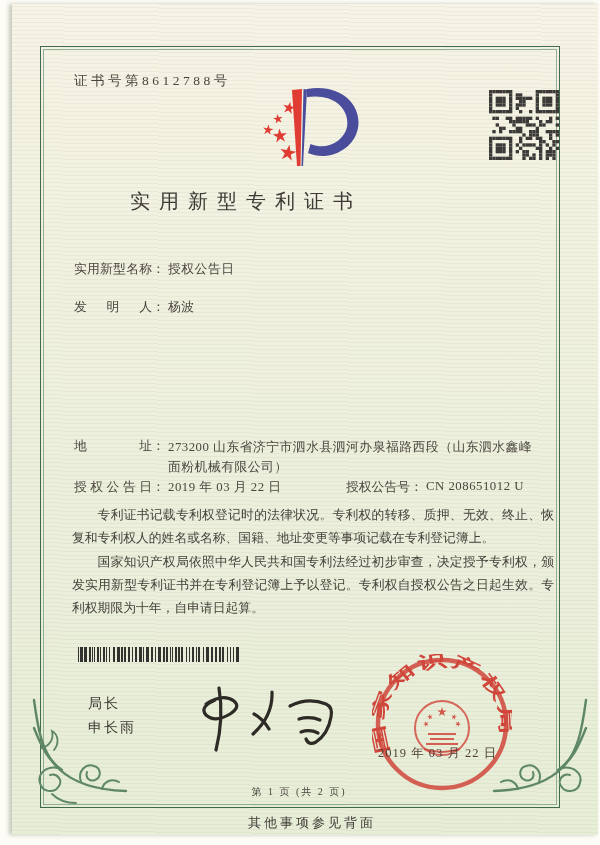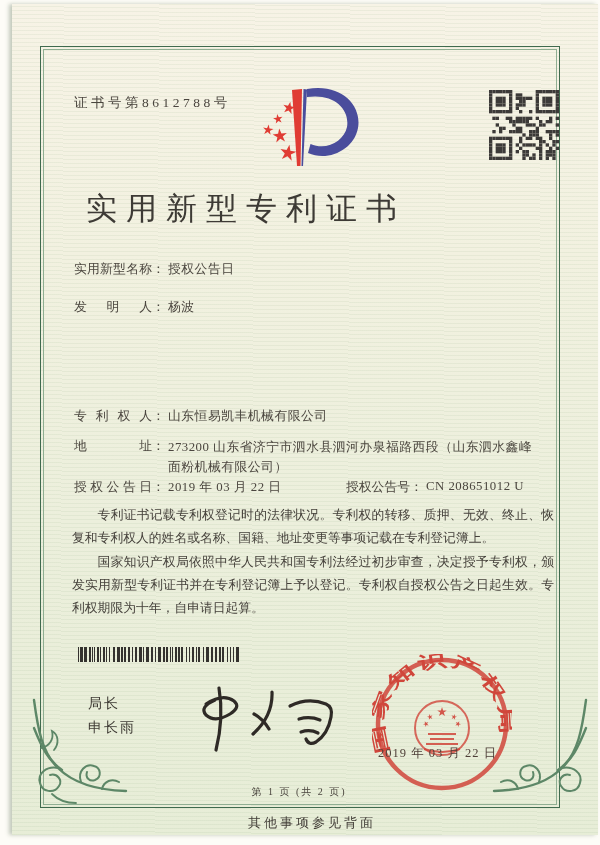--- a/index.html
+++ b/index.html
@@ -8,22 +8,22 @@
   .paper{position:absolute;left:12px;top:4px;right:2px;bottom:10px;
          background:linear-gradient(180deg,#f7f3e6 0%,#f2f1e0 30%,#ecefdc 62%,#e7edd7 100%);
          box-shadow:-3px 0 4px rgba(90,110,80,.35);}
   .guilloche{position:absolute;left:0;top:0;right:0;bottom:0;pointer-events:none;
          background:repeating-linear-gradient(0.6deg,rgba(130,165,120,.10) 0 1px,transparent 1px 4px);}
   .frame{position:absolute;left:28px;top:42px;width:518px;height:760px;
          border:1.6px solid #3f6a4e;}
   .frame::after{content:"";position:absolute;left:2px;top:2px;right:2px;bottom:2px;
          border:1px solid #8fae92;}
   .abs{position:absolute;}
-  .cert-no{left:62px;top:90px;font-size:13.5px;letter-spacing:3.5px;color:#4a453e;}
-  .title{left:28px;top:184px;width:412px;text-align:center;font-size:31px;
+  .cert-no{left:62px;top:68px;font-size:13.5px;letter-spacing:3.5px;color:#4a453e;}
+  .title{left:28px;top:184px;width:412px;text-align:center;font-size:20px;
          letter-spacing:9px;color:#3d3a35;font-weight:500;}
   .frow{position:absolute;left:62px;white-space:nowrap;font-size:12.8px;color:#4b463f;}
   .flabel{display:inline-block;width:78px;text-align:justify;text-align-last:justify;vertical-align:top;}
   .fcolon{display:inline-block;vertical-align:top;}
   .fvalue{display:inline-block;vertical-align:top;letter-spacing:.5px;}
   .frow-addr{white-space:normal;}
   .frow-addr .fvalue{width:372px;line-height:1.55;}
   .pair2{position:absolute;left:272px;top:0;white-space:nowrap;}
   .pair2 .flabel{width:64px;}
   .body-text{left:60px;top:500px;width:482px;font-size:12.8px;line-height:1.82;
@@ -289,24 +289,20 @@
     <div class="abs title">实用新型专利证书</div>
 
     <div class="frow" style="top:257px">
       <span class="flabel">实用新型名称</span><span class="fcolon">：</span>
       <span class="fvalue">授权公告日</span>
     </div>
     <div class="frow" style="top:295px">
       <span class="flabel">发明人</span><span class="fcolon">：</span>
       <span class="fvalue">杨波</span>
     </div>
-    <div class="frow" style="top:404px">
-      <span class="flabel">专利权人</span><span class="fcolon">：</span>
-      <span class="fvalue">山东恒易凯丰机械有限公司</span>
-    </div>
     <div class="frow frow-addr" style="top:434px">
       <span class="flabel">地址</span><span class="fcolon">：</span>
       <span class="fvalue">273200 山东省济宁市泗水县泗河办泉福路西段（山东泗水鑫峰面粉机械有限公司）</span>
     </div>
     <div class="frow" style="top:475px;width:480px">
       <span class="flabel">授权公告日</span><span class="fcolon">：</span>
       <span class="fvalue">2019 年 03 月 22 日</span>
       <span class="pair2">
         <span class="flabel">授权公告号</span><span class="fcolon">：</span>
         <span class="fvalue">CN 208651012 U</span>

